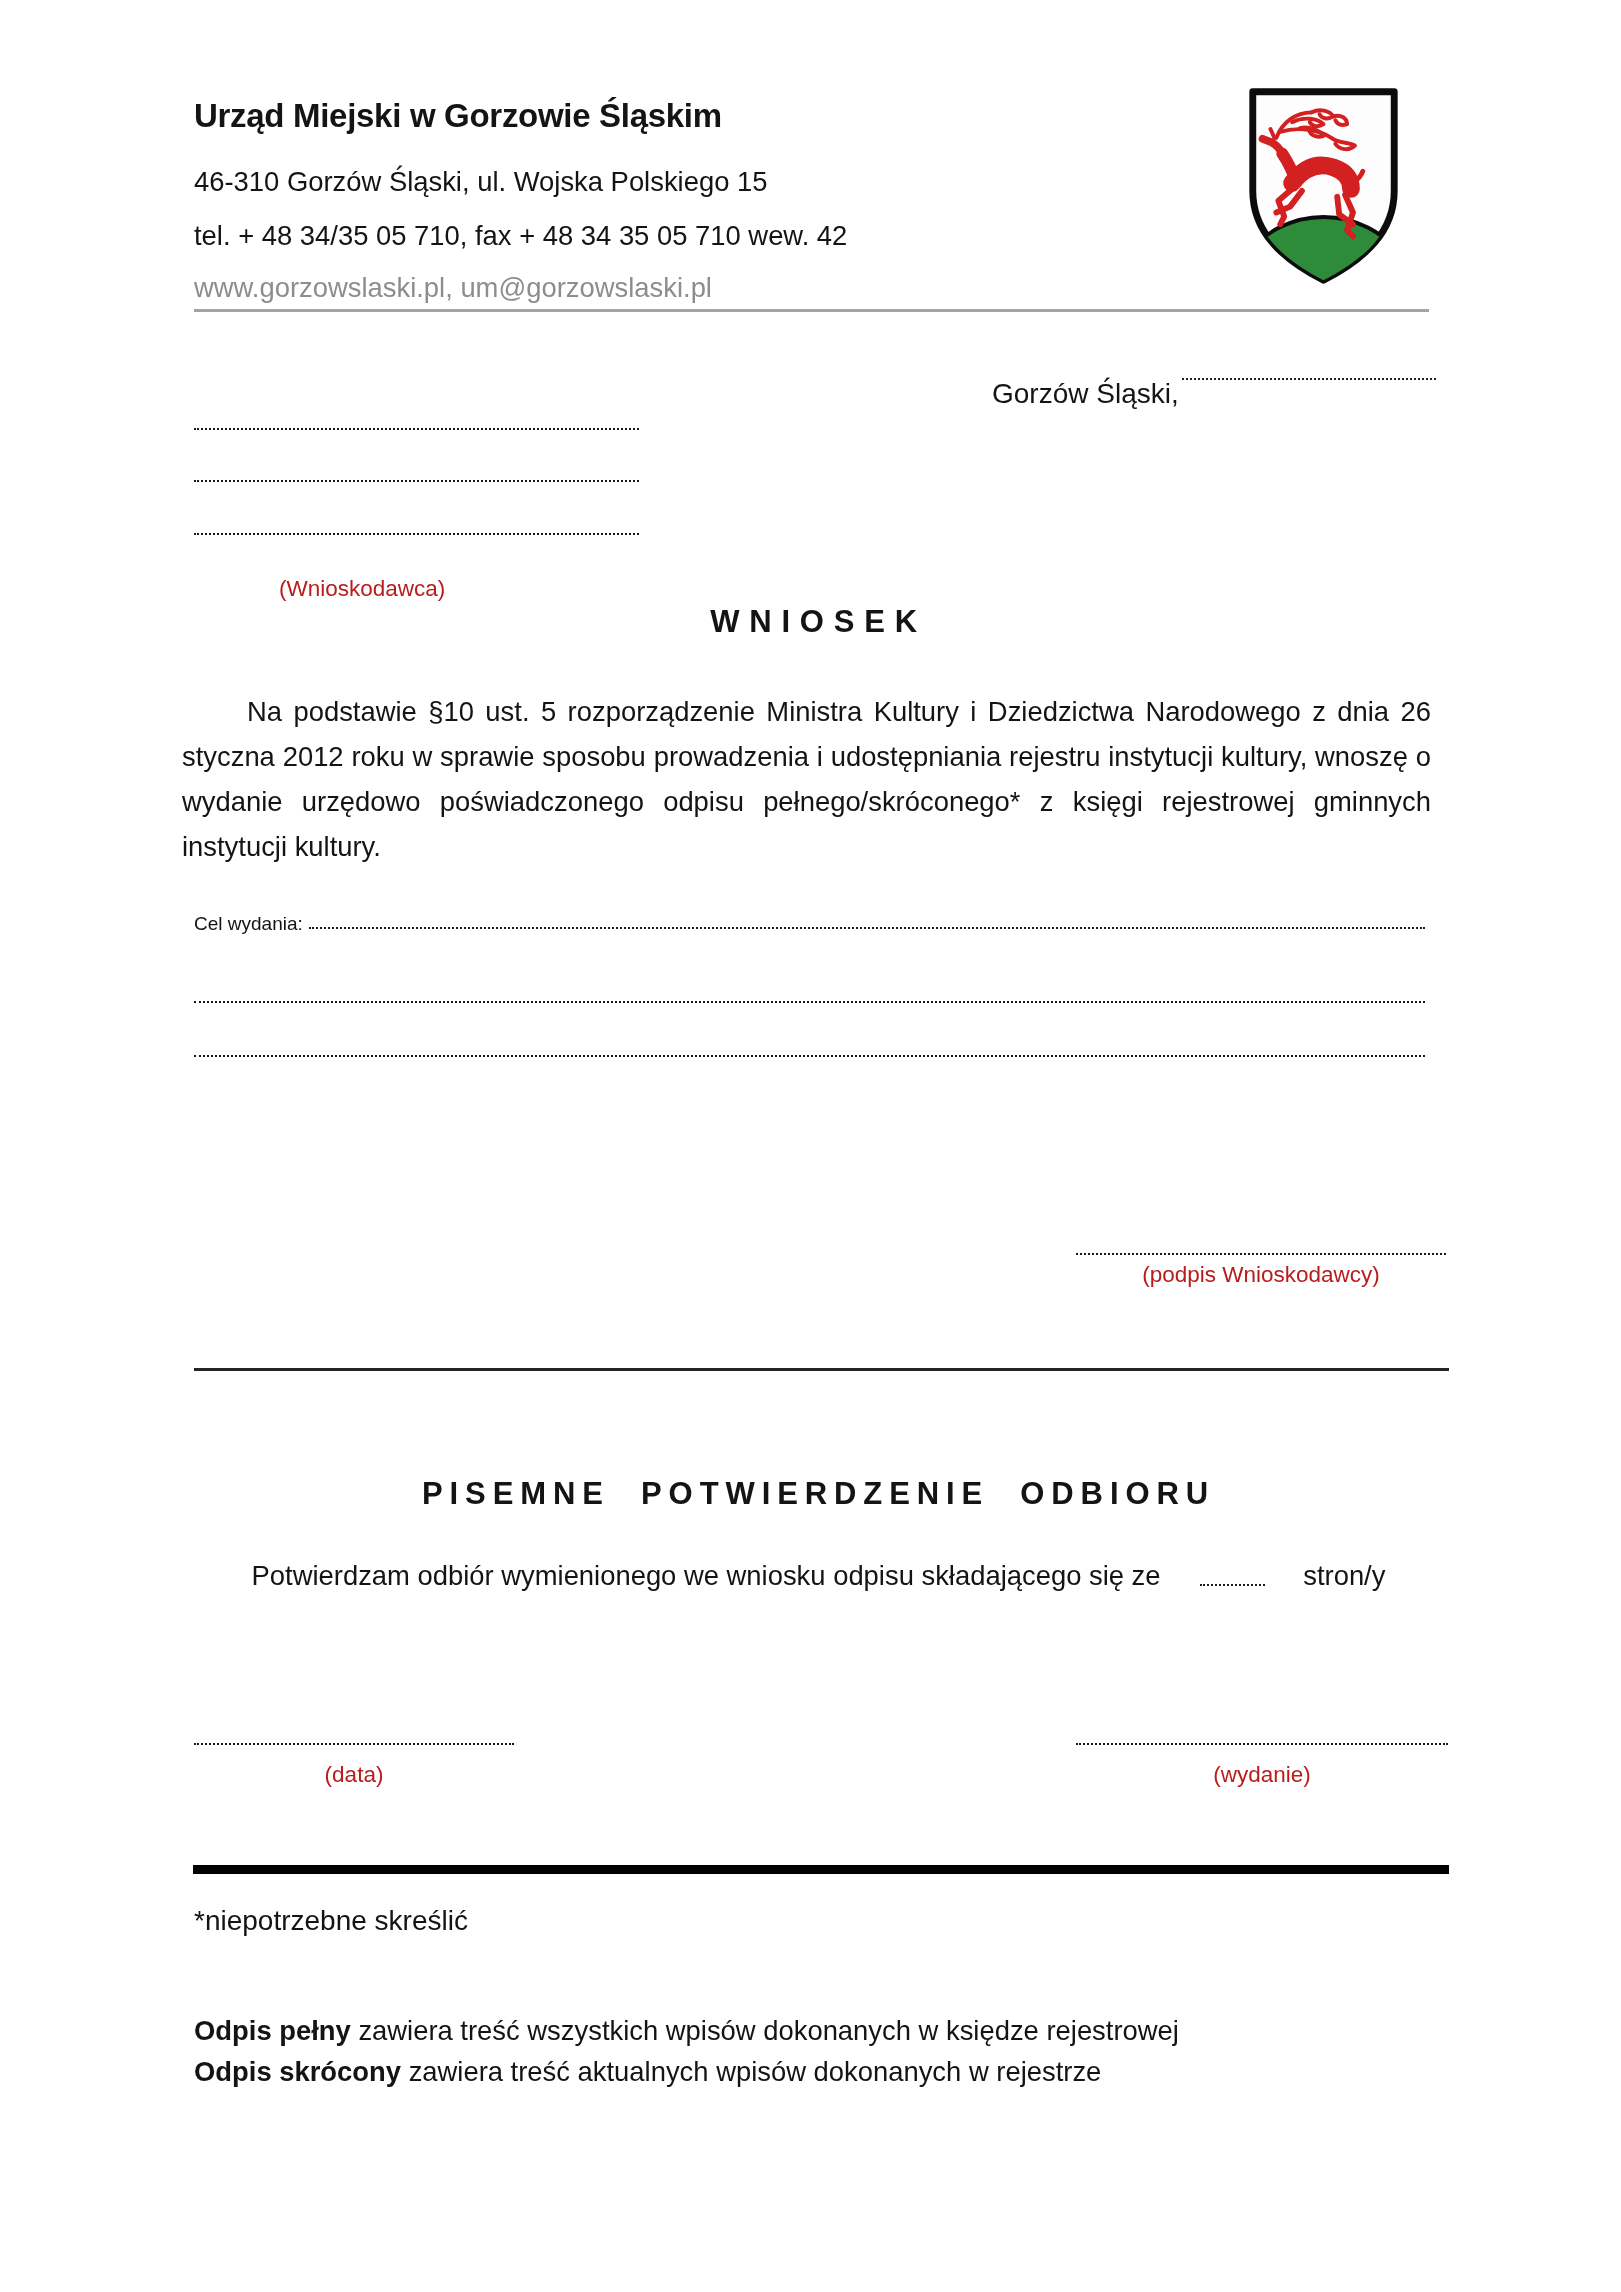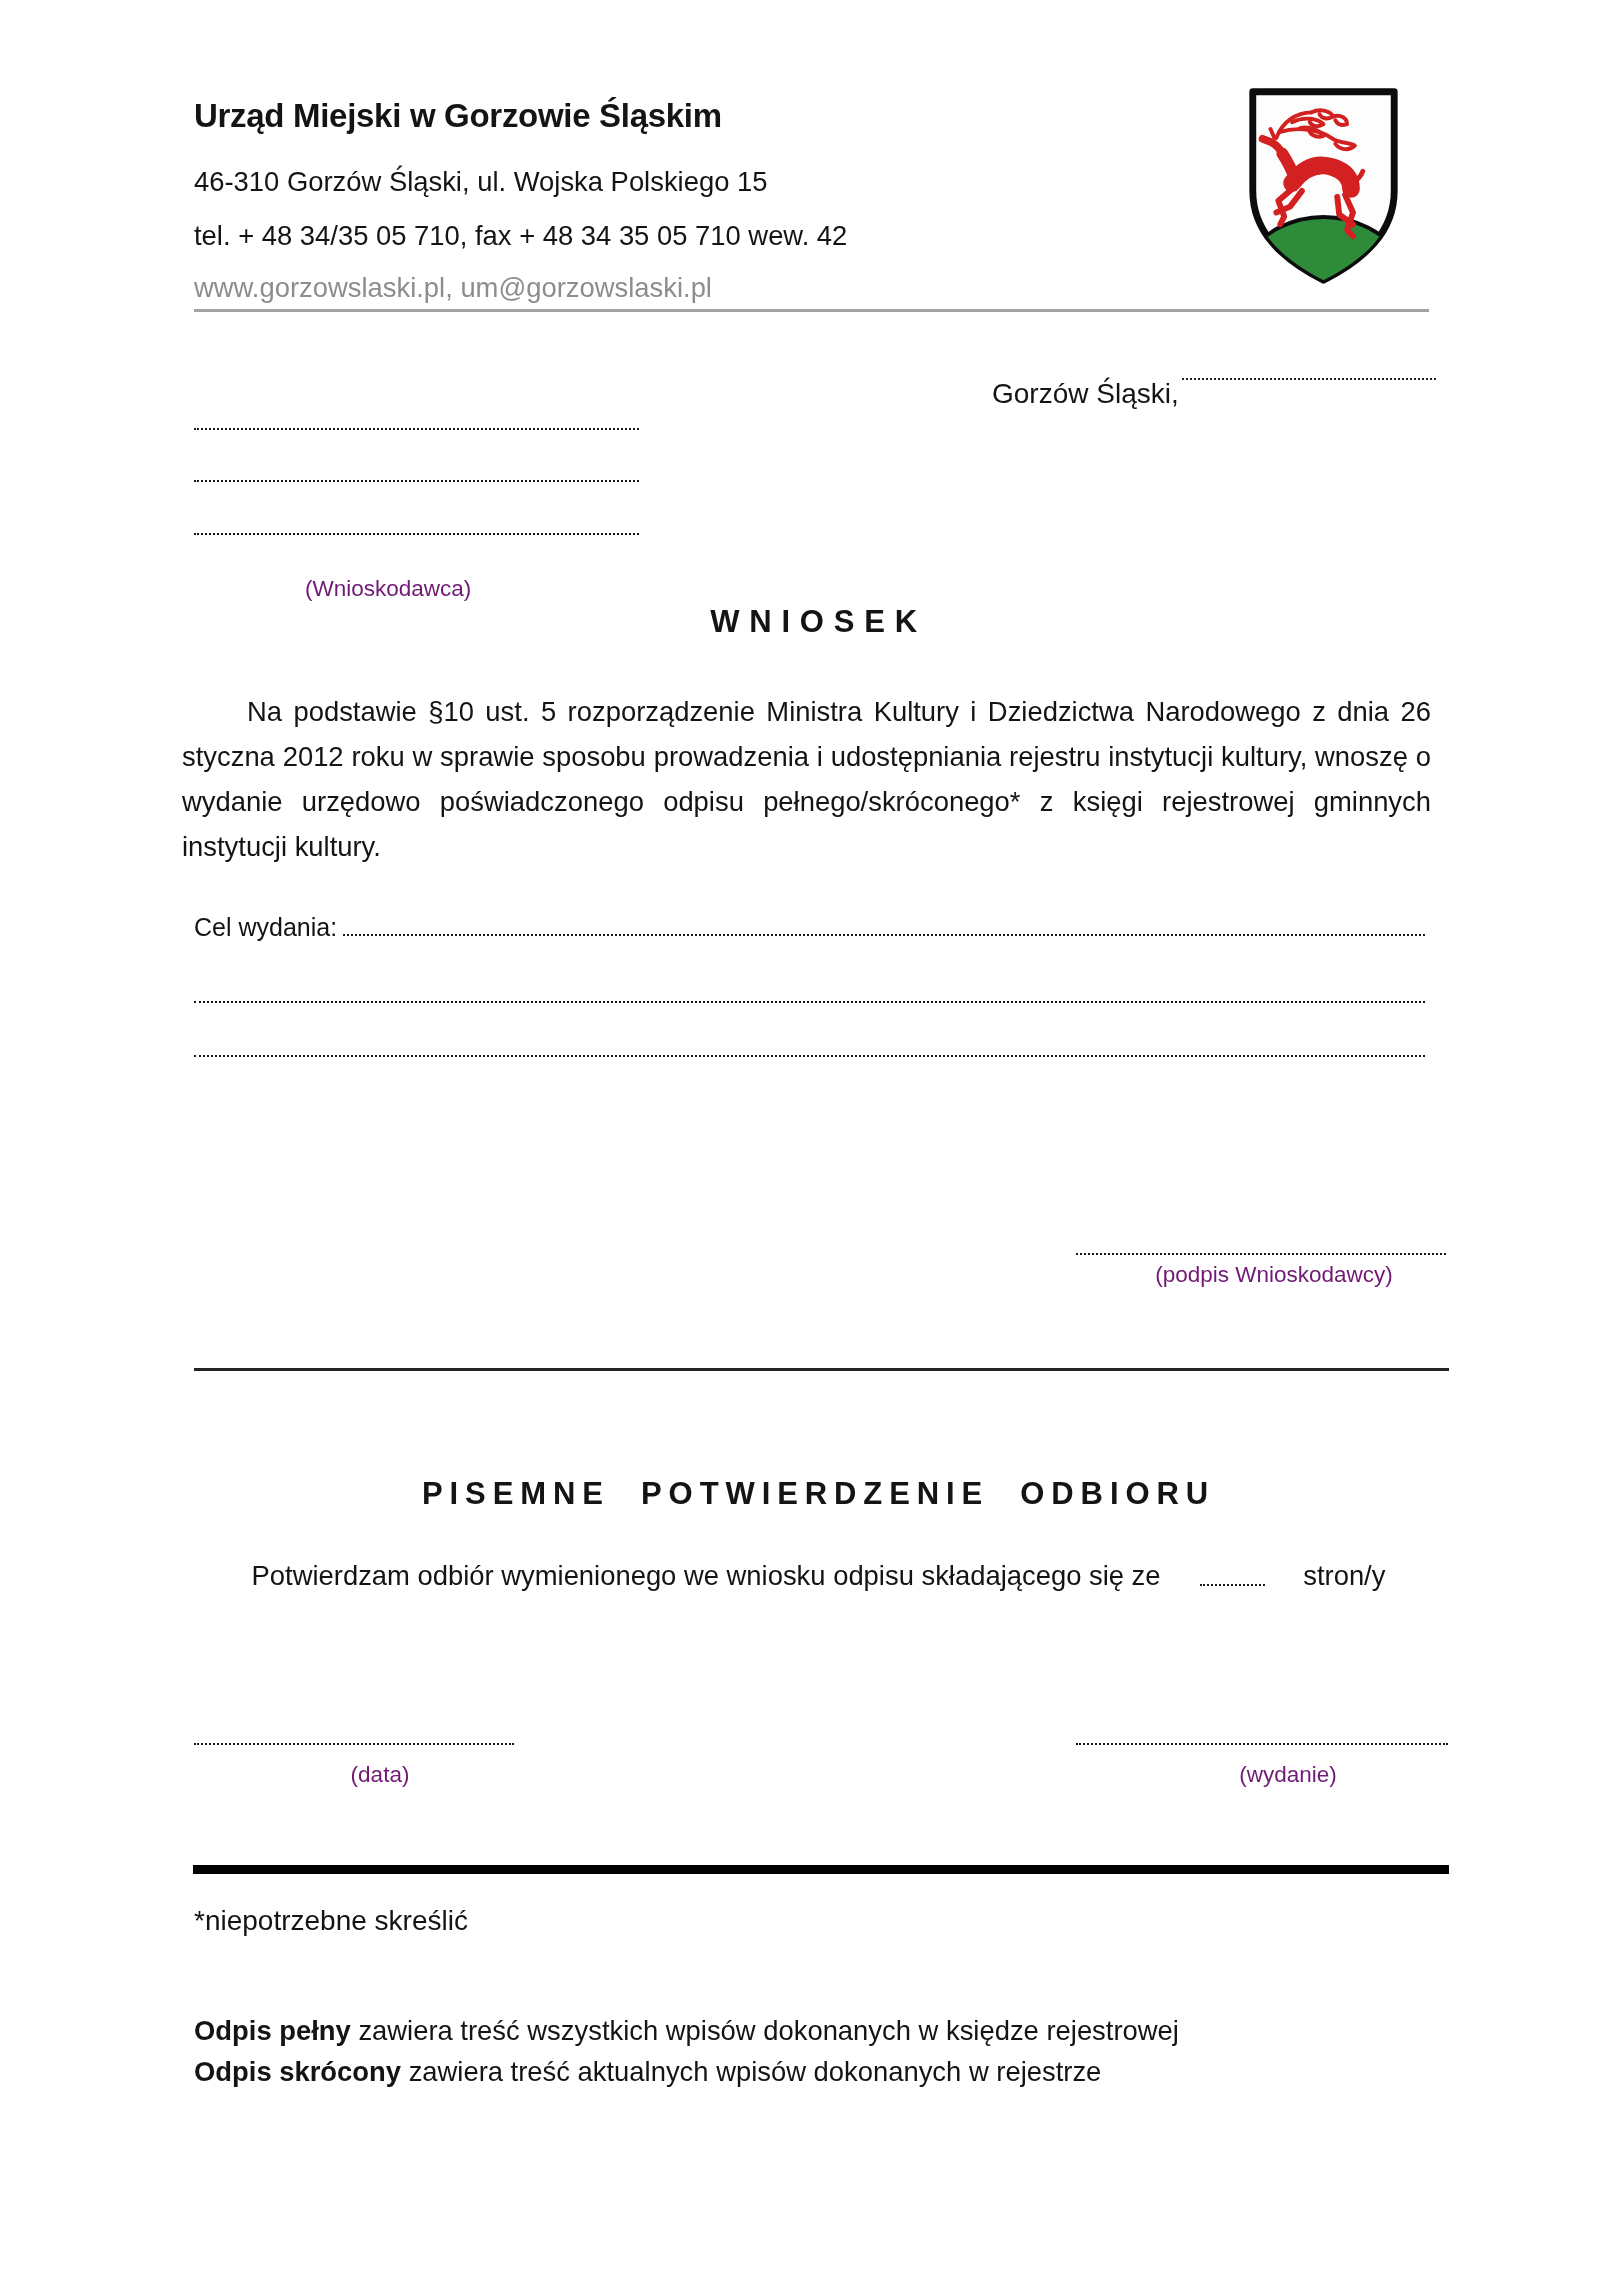--- a/index.html
+++ b/index.html
@@ -19,29 +19,29 @@
   .web{left:194px;top:272px;font-size:27.4px;color:#8d8d8d;}
   .header-rule{left:194px;top:309px;width:1235px;height:2.9px;background:#a3a3a3;}
   .crest{left:1241px;top:82px;width:165px;height:208px;}
   
   .date-row{left:992px;top:378px;width:444px;display:flex;align-items:flex-start;}
   .date-row .city{font-size:28px;white-space:nowrap;}
   .leader{flex:1;border-bottom:2px dotted #222;margin:0 0 6.9px 2.9px;height:0;}
   
   .app-line{left:194px;width:445px;height:0;border-bottom:2.9px dotted #181818;}
   .app-line.l1{top:428px;} .app-line.l2{top:480px;} .app-line.l3{top:533px;}
-  .caption{font-size:22.5px;color:#701a75;margin-left:26px;}
+  .caption{font-size:22.5px;color:#b91c1c;}
   .wnioskodawca{left:279px;top:576px;}
   
   .doc-title{left:194px;top:604px;width:1249px;text-align:center;font-size:31px;font-weight:700;letter-spacing:9.8px;}
   
   .body-par{left:182px;top:689px;width:1249px;font-size:27.4px;line-height:45px;text-align:justify;text-indent:65px;}
   
   .purpose-row{left:194px;top:913px;width:1231px;display:flex;align-items:flex-end;}
-  .purpose-row .lbl{font-size:25px;white-space:nowrap;}
+  .purpose-row .lbl{font-size:19px;white-space:nowrap;}
   .purpose-row .leader{border-bottom:2.5px dotted #1a1a1a;margin-bottom:5.9px;margin-left:5.9px;}
   .purpose-line{left:194px;width:1231px;height:0;border-bottom:2.9px dotted #181818;}
   .purpose-line.p2{top:1001px;} .purpose-line.p3{top:1055px;}
   
   .sig-block{left:1076px;top:1239px;width:370px;text-align:center;}
   .sig-line{height:13.7px;border-bottom:2.9px dotted #181818;}
   .sig-block .caption{display:block;margin-top:7.8px;}
   
   .thin-rule{left:194px;top:1368px;width:1255px;height:2.9px;background:#242424;}
   .thick-rule{left:193px;top:1865px;width:1256px;height:8.8px;background:#000;}

